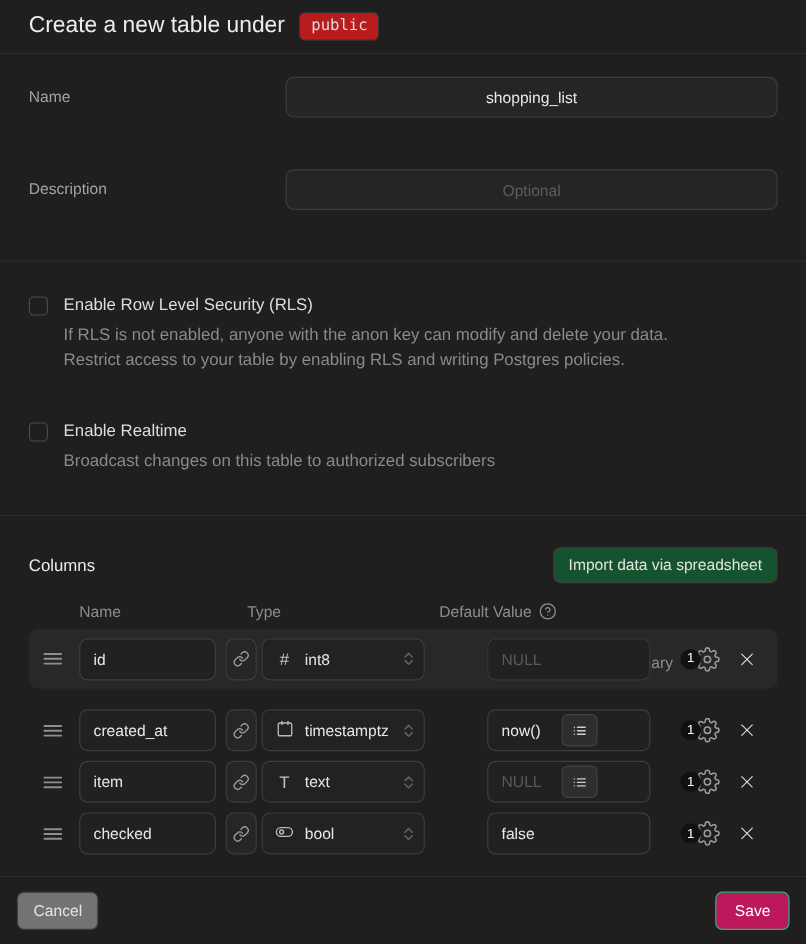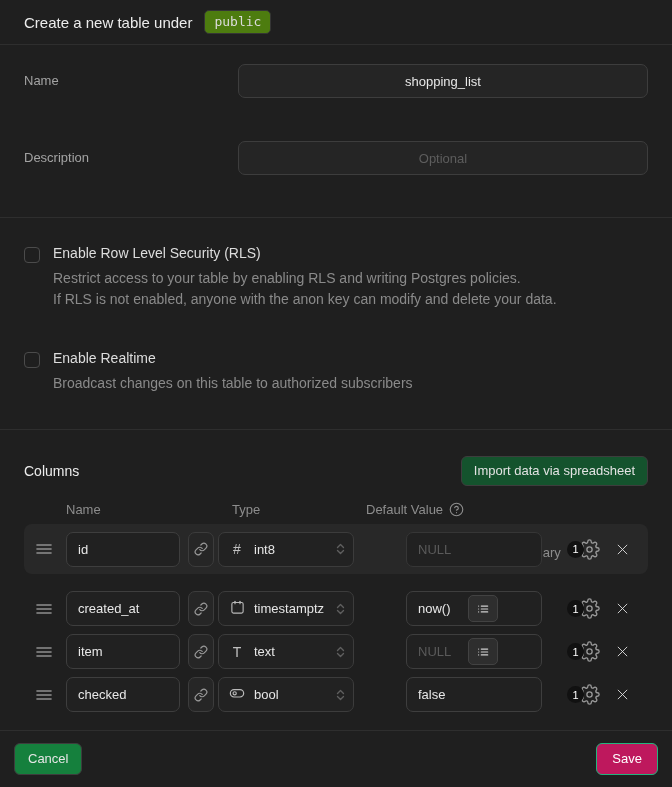--- a/index.html
+++ b/index.html
@@ -10,24 +10,24 @@
     width:672px; height:787px; margin:0 auto;
     background:#1f1f1f; color:#e6e6e6; overflow:hidden;
     display:flex; flex-direction:column;
   }
 
   
   .dlg-header {
     height:45px; flex:0 0 45px; display:flex; align-items:center; gap:12px;
     padding:0 24px; border-bottom:1px solid #2e2e2e;
   }
-  .dlg-title { font-size:15px; font-weight:500; color:#ececec; }
+  .dlg-title { font-size:19px; font-weight:500; color:#ececec; }
   .schema-badge {
     font-family:"DejaVu Sans Mono", monospace; font-size:13px; color:#dcdcdc;
-    background:#4d7c0f; border:1px solid #353535; border-radius:5px; padding:3px 9px 4px;
+    background:#b91c1c; border:1px solid #353535; border-radius:5px; padding:3px 9px 4px;
   }
 
   
   .section-a { flex:0 0 173px; padding:19px 24px; border-bottom:1px solid #2e2e2e; }
   .form-row { display:flex; }
   .form-row + .form-row { margin-top:43px; }
   .form-label { width:214px; padding-top:9px; font-size:13px; color:#a3a3a3; }
   .text-input {
     flex:1; height:34px; background:#252525; border:1px solid #3d3d3d; border-radius:7px;
     color:#e8e8e8; font-size:13px; padding:0 13px; outline:none;
@@ -61,21 +61,21 @@
   .columns-head { display:flex; align-items:center; justify-content:space-between; height:30px; }
   .columns-title { font-size:14px; font-weight:500; color:#ececec; }
   .btn {
     font-family:"Liberation Sans", sans-serif; font-size:13px; cursor:pointer;
     border-radius:6px; display:inline-flex; align-items:center; justify-content:center;
   }
   .btn-secondary { background:#14532d; border:1px solid #3d3d3d; color:#e3e3e3; padding:6px 12px 7px; }
 
   .col-headers { position:relative; height:14px; margin-top:16px; font-size:13px; color:#8d8d8d; }
   .col-headers .h-name    { position:absolute; left:42px; }
-  .col-headers .h-type    { position:absolute; left:208px; }
+  .col-headers .h-type    { position:absolute; left:182px; }
   .col-headers .h-default { position:absolute; left:342px; display:flex; align-items:center; gap:6px; }
   .col-headers .h-primary { position:absolute; left:492px;margin-top:43px; }
   .help-icon { color:#8d8d8d; display:inline-flex; cursor:pointer; }
 
   .rows-wrap { margin-top:8px; }
   .col-row { display:flex; align-items:center; height:43px; }
   .col-row.is-card { height:50px; background:#282828; border-radius:8px; margin-bottom:13px; }
 
   .drag { margin-left:12px; width:18px; color:#8f8f8f; display:flex; cursor:grab; }
   .cell-input {
@@ -120,21 +120,21 @@
   .remove {
     margin-left:12px; width:20px; height:20px; background:none; border:none; color:#e3e3e3;
     display:flex; align-items:center; justify-content:center; cursor:pointer;
   }
 
   
   .dlg-footer {
     flex:0 0 56px; display:flex; align-items:center; justify-content:space-between;
     padding:0 14px; background:#1f1f1f;
   }
-  .btn-cancel { background:#15803d; border:1px solid #3d3d3d; color:#e6e6e6; padding:7px 13px 8px; font-size:13px; }
+  .btn-cancel { background:#737373; border:1px solid #3d3d3d; color:#e6e6e6; padding:7px 13px 8px; font-size:13px; }
   .btn-save { border:1px solid #2ebd85; color:#ffffff; padding:7px 15px 8px; font-size:13px; }
 </style>
 </head>
 <body>
 
 <div class="dialog">
 
   <div class="dlg-header">
     <span class="dlg-title">Create a new table under</span>
     <span class="schema-badge">public</span>
@@ -154,22 +154,22 @@
   <div class="section-b">
     <div class="toggle-block">
       <div class="checkbox" id="rls-checkbox">
         
       </div>
       <div>
         <div class="toggle-label-line">
           <span class="toggle-label">Enable Row Level Security (RLS)</span>
         </div>
         <div class="toggle-desc">
+          <div>If RLS is not enabled, anyone with the anon key can modify and delete your data.</div>
           <div>Restrict access to your table by enabling RLS and writing Postgres policies.</div>
-          <div>If RLS is not enabled, anyone with the anon key can modify and delete your data.</div>
         </div>
       </div>
     </div>
     <div class="toggle-block">
       <div class="checkbox" id="realtime-checkbox">
         
       </div>
       <div>
         <div class="toggle-label-line">
           <span class="toggle-label">Enable Realtime</span>

